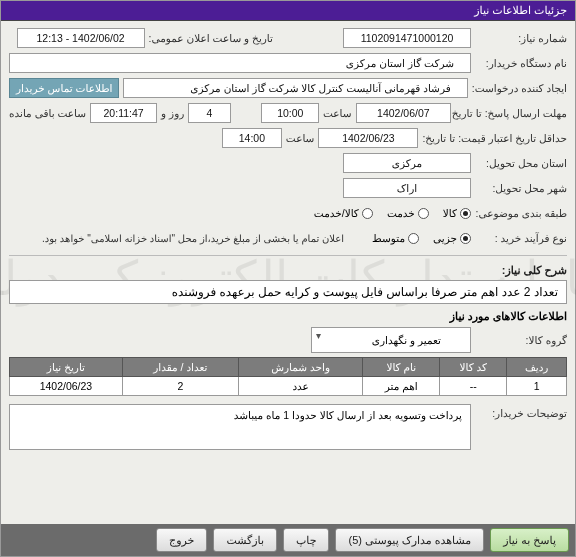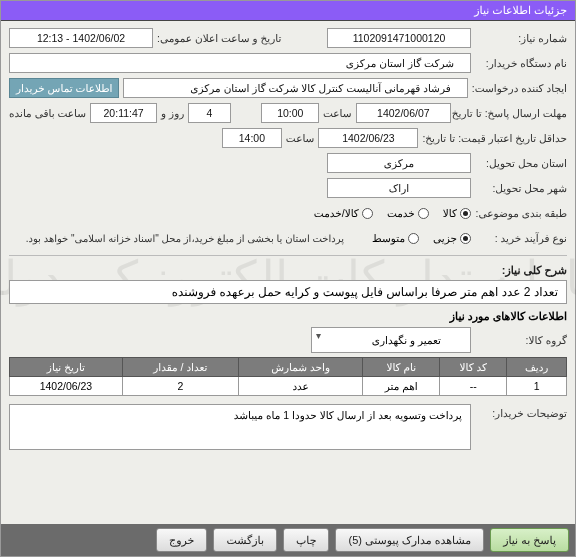--- a/index.html
+++ b/index.html
@@ -26,21 +26,21 @@
     transform: translate(-50%, -50%);
     font-size: 48px;
     color: rgba(0,0,0,0.07);
     pointer-events: none;
     white-space: nowrap;
     z-index: 0;
     text-align: center;
     line-height: 1.4;
   }
   .header-bar {
-    background: #8b5cf6;
+    background: #4c1d95;
     color: #fff;
     padding: 3px 8px;
     font-size: 11px;
     border-bottom: 1px solid #444;
   }
   .content {
     position: relative;
     z-index: 1;
     padding: 6px 8px;
   }
@@ -64,21 +64,21 @@
     border: 1px solid #9a9a9a;
     padding: 2px 6px;
     font-size: 10.5px;
     height: 20px;
     display: flex;
     align-items: center;
     justify-content: center;
     color: #111;
   }
   .field-long { flex: 1; min-width: 0; justify-content: flex-start; padding-right:16px; }
-  .field-med { width: 144px; }
+  .field-med { width: 128px; }
   .field-small { width: 60px; }
   .field-date { width: 100px; }
   .btn-link {
     background: #74a5b5;
     color: #fff;
     border: 1px solid #5a8694;
     padding: 2px 6px;
     font-size: 10.5px;
     height: 20px;
     display: inline-flex;
@@ -295,21 +295,21 @@
         <span class="radio-item">
           <span class="radio sel"></span>
           <span>جزیی</span>
         </span>
         <span class="radio-item">
           <span class="radio"></span>
           <span>متوسط</span>
         </span>
       </div>
       <span style="width:20px;"></span>
-      <span class="note-small">پرداخت استان یا بخشی از مبلغ خرید،از محل "اسناد خزانه اسلامی" خواهد بود.</span>
+      <span class="note-small">اعلان تمام یا بخشی از مبلغ خرید،از محل "اسناد خزانه اسلامی" خواهد بود.</span>
     </div>
 
     <div style="border-top:1px solid #bbb;margin:6px 0;"></div>
 
     <div class="section-title">شرح کلی نیاز:</div>
     <div class="big-field">تعداد 2 عدد اهم متر صرفا براساس فایل پیوست و کرایه حمل برعهده فروشنده</div>
 
     <div class="sub-header">اطلاعات کالاهای مورد نیاز</div>
 
     <div class="group-row">

